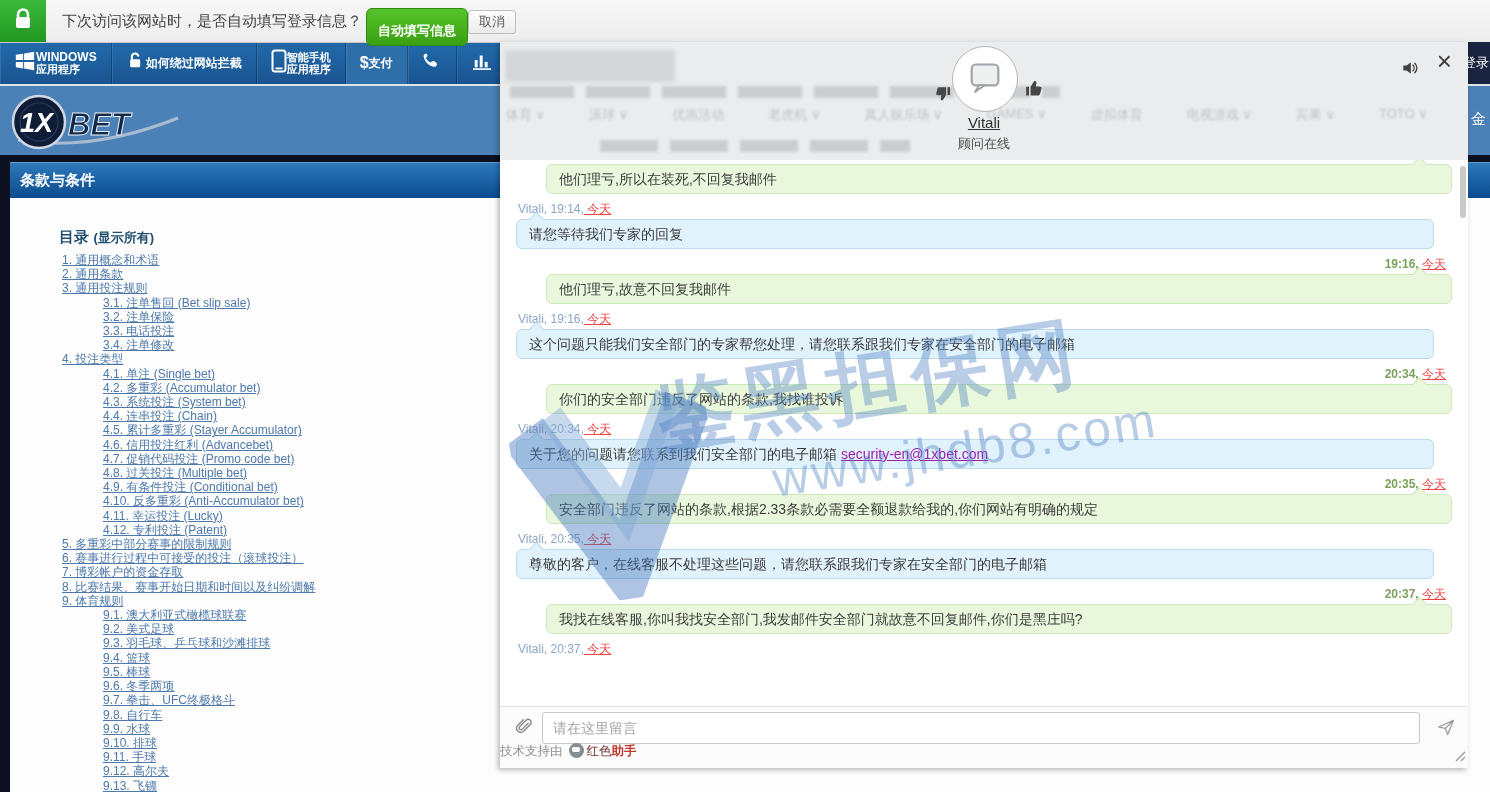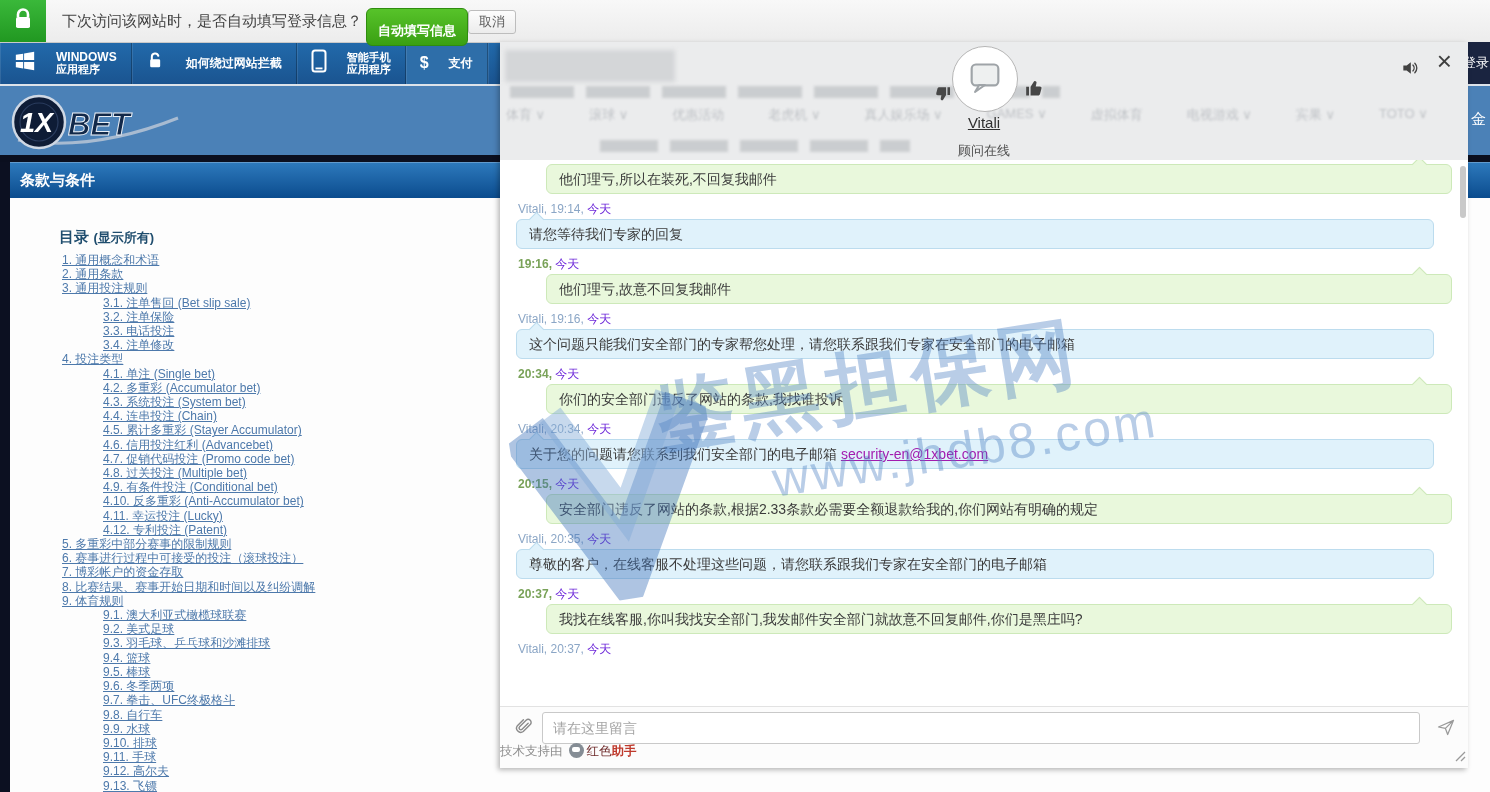--- a/index.html
+++ b/index.html
@@ -15,21 +15,21 @@
   .btn-autofill{position:absolute;left:366px;top:8px;height:38px;padding:9px 11px;
     background:linear-gradient(#57c32a,#3aa012);border:1px solid #2f8d0e;border-radius:6px;
     color:#fff;font-size:13px;font-weight:bold;line-height:25px;cursor:pointer;}
   .btn-cancel{position:absolute;left:468px;top:10px;height:24px;padding:0 10px;
     background:linear-gradient(#fdfdfd,#ececec);border:1px solid #bdbdbd;border-radius:3px;
     color:#5a5a5a;font-size:13px;line-height:22px;cursor:pointer;}
 
   
   .toolbar{position:absolute;left:0;top:42px;width:1490px;height:42px;
     background:linear-gradient(#226aab,#1a5490);border-bottom:1px solid #123c66;display:flex;z-index:4;}
-  .tb-item{display:flex;align-items:center;gap:20px;padding:0 14px;height:42px;
+  .tb-item{display:flex;align-items:center;gap:0;padding:0 14px;height:42px;
     border-right:1px solid rgba(0,0,0,.28);box-shadow:inset 1px 0 rgba(255,255,255,.10);
     color:#fff;cursor:pointer;}
   .tb-item.lighter{background:#2e6ea9;}
   .tb-lines{display:flex;flex-direction:column;line-height:12px;}
   .tb-l1{font-size:12px;font-weight:bold;}
   .tb-l2{font-size:11px;font-weight:bold;}
   .tb-single{font-size:12px;font-weight:bold;text-align:right;}
   .tb-dollar{font-size:16px;font-weight:bold;}
 
   
@@ -70,30 +70,30 @@
     background:repeating-linear-gradient(90deg,#c3c6c9 0 58px,transparent 58px 70px);}
   .ghost-nav{position:absolute;left:6px;top:64px;width:956px;display:flex;gap:44px;
     color:#bfc2c6;font-size:13px;white-space:nowrap;filter:blur(1px);}
   .ghost-nav span{flex:none;}
   .chat-avatar{position:absolute;left:calc(50% - 32px);top:4px;width:64px;height:64px;border-radius:50%;
     background:#fff;border:1px solid #b6b6b6;display:flex;align-items:center;justify-content:center;}
   .thumb{position:absolute;cursor:pointer;}
   .thumb.down{left:433px;top:42px;}
   .thumb.up{left:524px;top:36px;}
   .agent-name{position:absolute;left:0;top:72px;width:100%;text-align:center;font-size:15px;color:#2f2f2f;text-decoration:underline;}
-  .agent-status{position:absolute;left:0;top:100px;width:100%;text-align:center;font-size:13px;color:#4f4f4f;}
+  .agent-status{position:absolute;left:0;top:93px;width:100%;text-align:center;font-size:13px;color:#4f4f4f;}
   .chat-sound{position:absolute;right:48px;top:16px;cursor:pointer;}
   .chat-close{position:absolute;right:16px;top:6px;font-size:26px;color:#3f3f3f;cursor:pointer;line-height:26px;}
 
   .chat-msgs{position:absolute;left:0;top:118px;right:0;bottom:61px;padding:4px 16px 0;overflow:hidden;}
   .msg-label{margin:8px 2px 2px;font-size:12px;height:15px;line-height:15px;}
-  .msg-label.right{text-align:left;margin-right:6px;}
+  .msg-label.right{text-align:right;margin-right:6px;}
   .lbl-agent{color:#8ba6c6;font-weight:normal;}
   .lbl-user{color:#79a258;font-weight:bold;}
-  .lbl-day{color:#6d28d9;}
+  .lbl-day{color:#ef4444;text-decoration:underline;}
   .bubble{position:relative;border:1px solid;border-radius:6px;padding:6px 12px;font-size:14px;
     line-height:16px;color:#3b3b3b;box-sizing:border-box;}
   .bubble.agent{background:#e0f2fb;border-color:#bcdcee;margin-right:18px;}
   .bubble.user{background:#e9f8dc;border-color:#cde9b9;margin-left:30px;}
   .bubble .tail{position:absolute;top:-6px;width:10px;height:10px;transform:rotate(45deg);
     border-style:solid;border-width:1px 0 0 1px;}
   .bubble.agent .tail{left:14px;background:#e0f2fb;border-color:#bcdcee;}
   .bubble.user .tail{right:26px;background:#e9f8dc;border-color:#cde9b9;}
   .msg-link{color:#a21caf;text-decoration:underline;cursor:pointer;}
   .chat-scrollthumb{position:absolute;right:2px;top:124px;width:6px;height:52px;background:#c9c9c9;border-radius:3px;}
@@ -314,21 +314,21 @@
         <div class="msg-label"><span class="lbl-agent">Vitali, 19:14,</span><span class="lbl-day"> 今天</span></div>
         <div class="bubble agent"><i class="tail"></i><span>请您等待我们专家的回复</span></div>
         <div class="msg-label right"><span class="lbl-user">19:16,</span><span class="lbl-day"> 今天</span></div>
         <div class="bubble user"><i class="tail"></i><span>他们理亏,故意不回复我邮件</span></div>
         <div class="msg-label"><span class="lbl-agent">Vitali, 19:16,</span><span class="lbl-day"> 今天</span></div>
         <div class="bubble agent"><i class="tail"></i><span>这个问题只能我们安全部门的专家帮您处理，请您联系跟我们专家在安全部门的电子邮箱</span></div>
         <div class="msg-label right"><span class="lbl-user">20:34,</span><span class="lbl-day"> 今天</span></div>
         <div class="bubble user"><i class="tail"></i><span>你们的安全部门违反了网站的条款,我找谁投诉</span></div>
         <div class="msg-label"><span class="lbl-agent">Vitali, 20:34,</span><span class="lbl-day"> 今天</span></div>
         <div class="bubble agent"><i class="tail"></i><span>关于您的问题请您联系到我们安全部门的电子邮箱 </span><a class="msg-link">security-en@1xbet.com</a></div>
-        <div class="msg-label right"><span class="lbl-user">20:15,</span><span class="lbl-day"> 今天</span></div>
+        <div class="msg-label right"><span class="lbl-user">20:35,</span><span class="lbl-day"> 今天</span></div>
         <div class="bubble user"><i class="tail"></i><span>安全部门违反了网站的条款,根据2.33条款必需要全额退款给我的,你们网站有明确的规定</span></div>
         <div class="msg-label"><span class="lbl-agent">Vitali, 20:35,</span><span class="lbl-day"> 今天</span></div>
         <div class="bubble agent"><i class="tail"></i><span>尊敬的客户，在线客服不处理这些问题，请您联系跟我们专家在安全部门的电子邮箱</span></div>
         <div class="msg-label right"><span class="lbl-user">20:37,</span><span class="lbl-day"> 今天</span></div>
         <div class="bubble user"><i class="tail"></i><span>我找在线客服,你叫我找安全部门,我发邮件安全部门就故意不回复邮件,你们是黑庄吗?</span></div>
         <div class="msg-label"><span class="lbl-agent">Vitali, 20:37,</span><span class="lbl-day"> 今天</span></div>
       </div>
     <div class="chat-scrollthumb"></div>
 
     <div class="chat-bottom">

